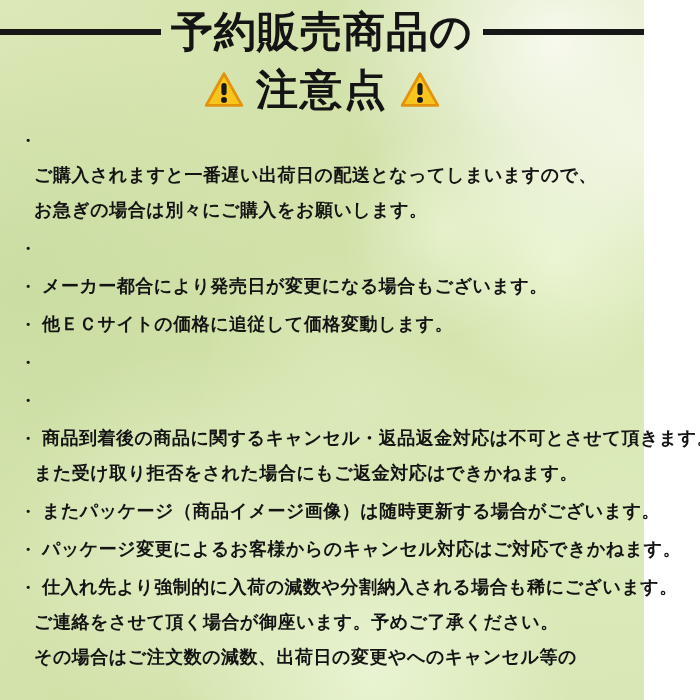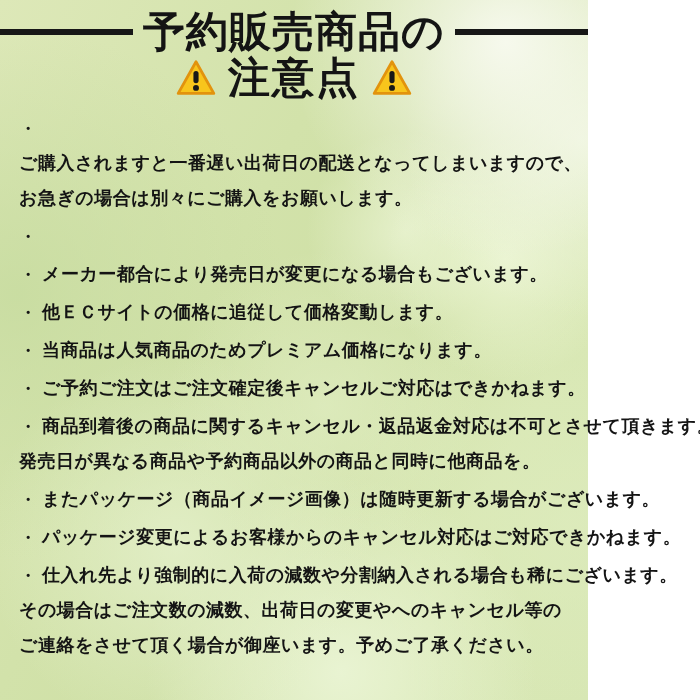--- a/index.html
+++ b/index.html
@@ -1,21 +1,21 @@
 <!DOCTYPE html>
 <html lang="ja"><head>
 <meta charset="utf-8">
 <style>
   html,body{margin:0;padding:0;}
   body{
     width:700px;height:700px;overflow:hidden;
     font-family:"Liberation Sans","DejaVu Sans",sans-serif;
   }
   .page{
-    position:relative;width:588px;height:700px;box-sizing:border-box;
+    position:relative;width:644px;height:700px;box-sizing:border-box;
     color:#141414;
     background:
       radial-gradient(circle at 86% 6%, rgba(248,250,240,0.95), rgba(248,250,240,0) 26%),
       radial-gradient(circle at 99% 20%, rgba(240,246,225,0.85), rgba(240,246,225,0) 22%),
       radial-gradient(circle at 86% 37%, rgba(235,245,210,0.95), rgba(235,245,210,0) 18%),
       radial-gradient(circle at 69% 33%, rgba(233,243,209,0.85), rgba(233,243,209,0) 16%),
       radial-gradient(circle at 55% 58%, rgba(228,240,200,0.6), rgba(228,240,200,0) 30%),
       radial-gradient(circle at 30% 78%, rgba(231,242,207,0.75), rgba(231,242,207,0) 28%),
       radial-gradient(circle at 58% 96%, rgba(236,246,216,0.85), rgba(236,246,216,0) 26%),
       radial-gradient(circle at 97% 75%, rgba(222,236,190,0.7), rgba(222,236,190,0) 30%),
@@ -24,37 +24,37 @@
   }
   .header{padding-top:10px;}
   .title-row{display:flex;align-items:center;gap:10px;}
   .rule{flex:1;height:6px;background:#171717;}
   .title-main{
     margin:0;font-family:"Liberation Serif","DejaVu Serif",serif;
     font-size:42px;font-weight:700;letter-spacing:1px;line-height:1.05;
     white-space:nowrap;
   }
   .subtitle-row{
-    display:flex;align-items:center;justify-content:center;gap:12px;margin-top:2px;
+    display:flex;align-items:center;justify-content:center;gap:12px;margin-top:14px;
   }
   .title-sub{
     margin:0;font-family:"Liberation Serif","DejaVu Serif",serif;
     font-size:42px;font-weight:700;letter-spacing:2px;line-height:1.05;
     white-space:nowrap;
   }
   .warn-svg{width:40px;height:38px;display:block;}
   .notes{padding:8px 4px 0 0;}
   .note{margin-top:3px;}
   .note-line{
     font-size:18px;line-height:35px;font-weight:700;color:#141414;
     white-space:nowrap;letter-spacing:0.5px;
   }
   .note-line.first{padding-left:20px;display:flex;align-items:baseline;}
   .bullet{width:22px;flex:0 0 22px;font-size:16px;}
-  .note-line.cont{padding-left:19px;}
+  .note-line.cont{padding-left:34px;}
 </style>
 </head>
 <body>
 
 <div class="page">
 
   <div class="header">
     <div class="title-row">
       <span class="rule"></span>
       <h1 class="title-main">予約販売商品の</h1>
@@ -96,51 +96,49 @@
       </div>
       <div class="note">
         <div class="note-line first">
           <span class="bullet">・</span>
           <span>他ＥＣサイトの価格に追従して価格変動します。</span>
         </div>
       </div>
       <div class="note">
         <div class="note-line first">
           <span class="bullet">・</span>
-          <span>当商品は人気商品のためプレミアム価格になります。</span>
         </div>
       </div>
       <div class="note">
         <div class="note-line first">
           <span class="bullet">・</span>
-          <span>ご予約ご注文はご注文確定後キャンセルご対応はできかねます。</span>
         </div>
       </div>
       <div class="note">
         <div class="note-line first">
           <span class="bullet">・</span>
           <span>商品到着後の商品に関するキャンセル・返品返金対応は不可とさせて頂きます。</span>
         </div>
-        <div class="note-line cont">発売日が異なる商品や予約商品以外の商品と同時に他商品を。</div>
+        <div class="note-line cont">また受け取り拒否をされた場合にもご返金対応はできかねます。</div>
       </div>
       <div class="note">
         <div class="note-line first">
           <span class="bullet">・</span>
           <span>またパッケージ（商品イメージ画像）は随時更新する場合がございます。</span>
         </div>
       </div>
       <div class="note">
         <div class="note-line first">
           <span class="bullet">・</span>
           <span>パッケージ変更によるお客様からのキャンセル対応はご対応できかねます。</span>
         </div>
       </div>
       <div class="note">
         <div class="note-line first">
           <span class="bullet">・</span>
           <span>仕入れ先より強制的に入荷の減数や分割納入される場合も稀にございます。</span>
         </div>
+        <div class="note-line cont">ご連絡をさせて頂く場合が御座います。予めご了承ください。</div>
         <div class="note-line cont">その場合はご注文数の減数、出荷日の変更やへのキャンセル等の</div>
-        <div class="note-line cont">ご連絡をさせて頂く場合が御座います。予めご了承ください。</div>
       </div>
     </div>
 
 </div>
 
 </body></html>

